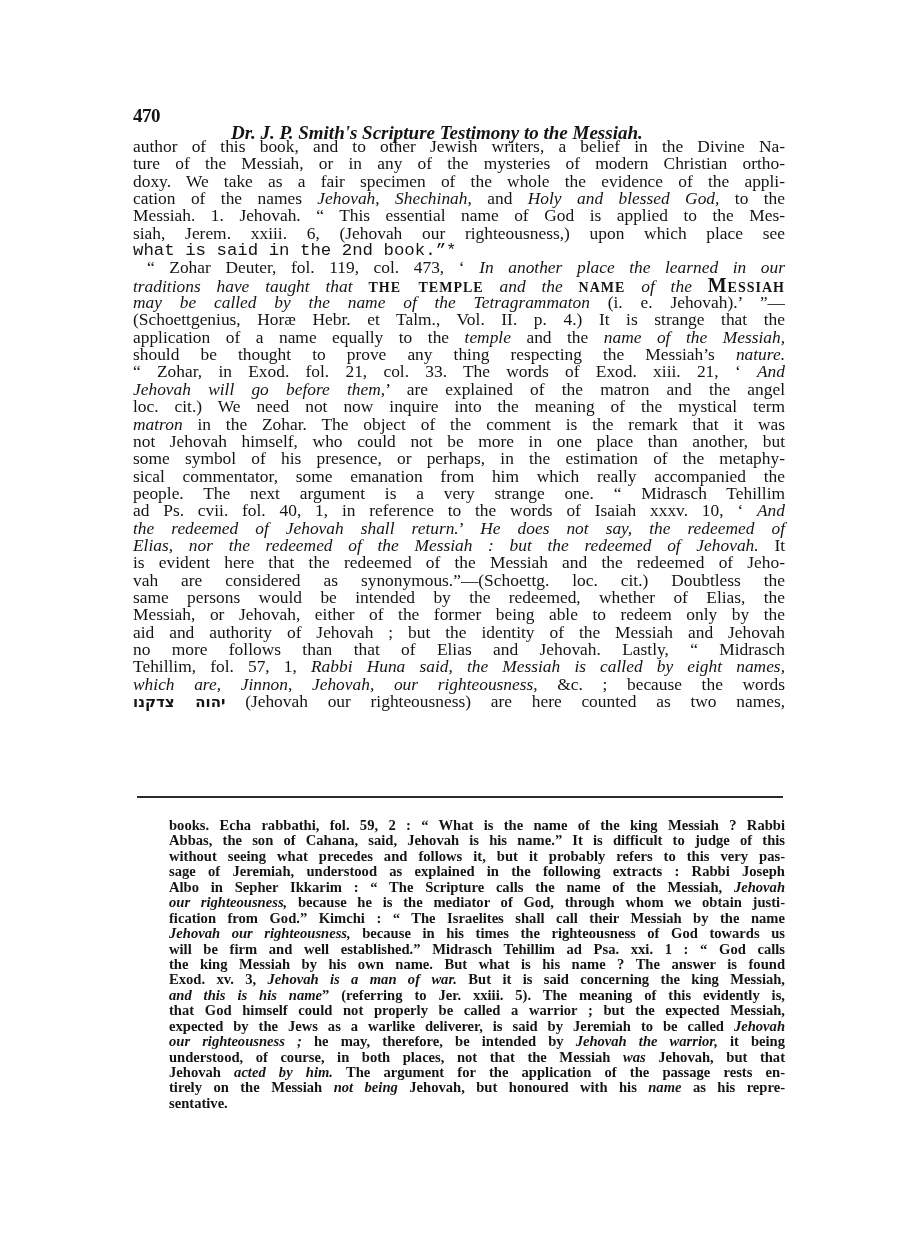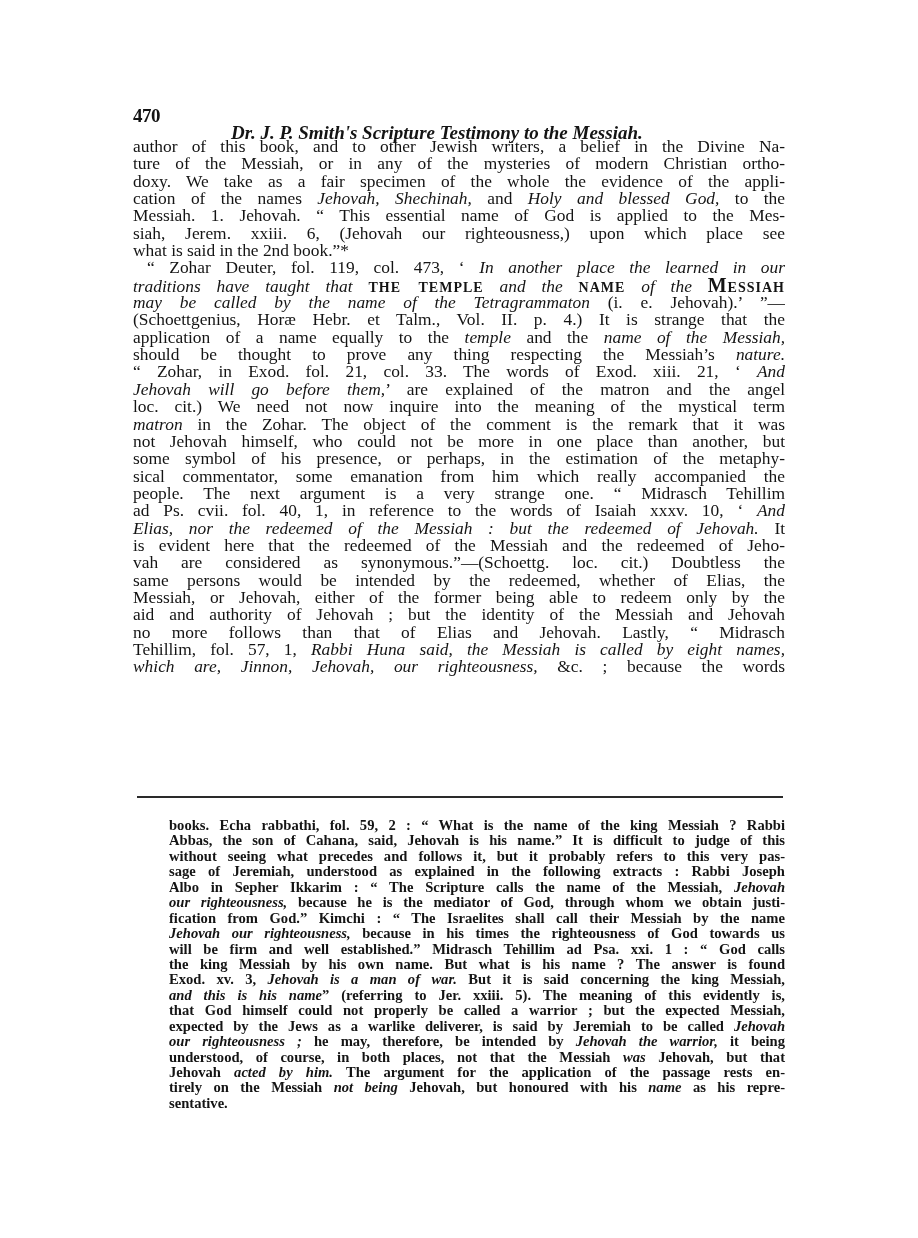--- a/index.html
+++ b/index.html
@@ -6,21 +6,21 @@
   body { width: 918px; height: 1238px; position: relative; overflow: hidden;
          font-family: "Liberation Serif", "DejaVu Serif", serif; color: #141414; }
   .page { position: absolute; left: 0; top: 0; width: 918px; height: 1038px; background: #fff; }
   .running-head { position: absolute; top: 104px; left: 133px; width: 652px; height: 24px;
                   font-size: 19px; line-height: 24px; }
   .folio { position: absolute; left: 0; top: 0; font-weight: bold; letter-spacing: -0.5px; }
   .head-title { position: absolute; left: 98px; top: 17px; font-style: italic; font-weight: bold; }
   .body-text { position: absolute; top: 138px; left: 133px; width: 652px; }
   .line { display: block; height: 17.35px; line-height: 17.35px; font-size: 17.4px;
           white-space: nowrap; text-align: justify; text-align-last: justify; overflow: visible; }
-  .line.last { text-align-last: left; }
+  .line.last { text-align-last: left; font-family: Liberation Mono, monospace; }
   .line.indent { padding-left: 14px; }
   .seg-i { font-style: italic; }
   .seg-sc { font-variant: small-caps; letter-spacing: 1px; font-size: 20px; font-weight: bold; margin-top: 20px; }
   .seg-heb { font-family: "DejaVu Sans", sans-serif; font-weight: bold; font-size: 15px; direction: rtl; unicode-bidi: isolate; }
   .rule { position: absolute; left: 137px; top: 796px; width: 646px; height: 0;
           border-top: 2px solid #2a2a2a; }
   .footnote { position: absolute; top: 818px; left: 133px; width: 652px; }
   .fline { display: block; height: 15.45px; line-height: 15.45px; font-size: 14.6px;
            white-space: nowrap; text-align: justify; text-align-last: justify; font-weight: bold; padding-left: 36px; }
   .fline.last { text-align-last: left; }
@@ -52,29 +52,31 @@
       <span class="line"><span>should be thought to prove any thing respecting the Messiah’s </span><span class="seg-i">nature.</span></span>
       <span class="line"><span>“ Zohar, in Exod. fol. 21, col. 33.  The words of Exod. xiii. 21, ‘ </span><span class="seg-i">And</span></span>
       <span class="line"><span class="seg-i">Jehovah will go before them,</span><span>’ are explained of the matron and the angel</span></span>
       <span class="line"><span>loc. cit.)  We need not now inquire into the meaning of the mystical term</span></span>
       <span class="line"><span class="seg-i">matron</span><span> in the Zohar.  The object of the comment is the remark that it was</span></span>
       <span class="line"><span>not Jehovah himself, who could not be more in one place than another, but</span></span>
       <span class="line"><span>some symbol of his presence, or perhaps, in the estimation of the metaphy-</span></span>
       <span class="line"><span>sical commentator, some emanation from him which really accompanied the</span></span>
       <span class="line"><span>people.  The next argument is a very strange one.  “ Midrasch Tehillim</span></span>
       <span class="line"><span>ad Ps. cvii. fol. 40, 1, in reference to the words of Isaiah xxxv. 10, ‘ </span><span class="seg-i">And</span></span>
+      <span class="line"><span class="seg-i">the redeemed of Jehovah shall return.</span><span>’  </span><span class="seg-i">He does not say, the redeemed of</span></span>
       <span class="line"><span class="seg-i">Elias, nor the redeemed of the Messiah : but the redeemed of Jehovah.</span><span>  It</span></span>
       <span class="line"><span>is evident here that the redeemed of the Messiah and the redeemed of Jeho-</span></span>
       <span class="line"><span>vah are considered as synonymous.”—(Schoettg. loc. cit.)  Doubtless the</span></span>
       <span class="line"><span>same persons would be intended by the redeemed, whether of Elias, the</span></span>
       <span class="line"><span>Messiah, or Jehovah, either of the former being able to redeem only by the</span></span>
       <span class="line"><span>aid and authority of Jehovah ; but the identity of the Messiah and Jehovah</span></span>
       <span class="line"><span>no more follows than that of Elias and Jehovah.  Lastly, “ Midrasch</span></span>
       <span class="line"><span>Tehillim, fol. 57, 1, </span><span class="seg-i">Rabbi Huna said, the Messiah is called by eight names,</span></span>
       <span class="line"><span class="seg-i">which are, Jinnon, Jehovah, our righteousness,</span><span> &amp;c. ; because the words</span></span>
+      <span class="line"><span class="seg-heb">יהוה צדקנו</span><span> (Jehovah our righteousness) are here counted as two names,</span></span>
     </div>
 
   <div class="rule"></div>
 
   <div class="footnote" id="footnote">
       <span class="fline"><span>books.  Echa rabbathi, fol. 59, 2 : “ What is the name of the king Messiah ?  Rabbi</span></span>
       <span class="fline"><span>Abbas, the son of Cahana, said, Jehovah is his name.”  It is difficult to judge of this</span></span>
       <span class="fline"><span>without seeing what precedes and follows it, but it probably refers to this very pas-</span></span>
       <span class="fline"><span>sage of Jeremiah, understood as explained in the following extracts : Rabbi Joseph</span></span>
       <span class="fline"><span>Albo in Sepher Ikkarim : “ The Scripture calls the name of the Messiah, </span><span class="seg-i">Jehovah</span></span>

